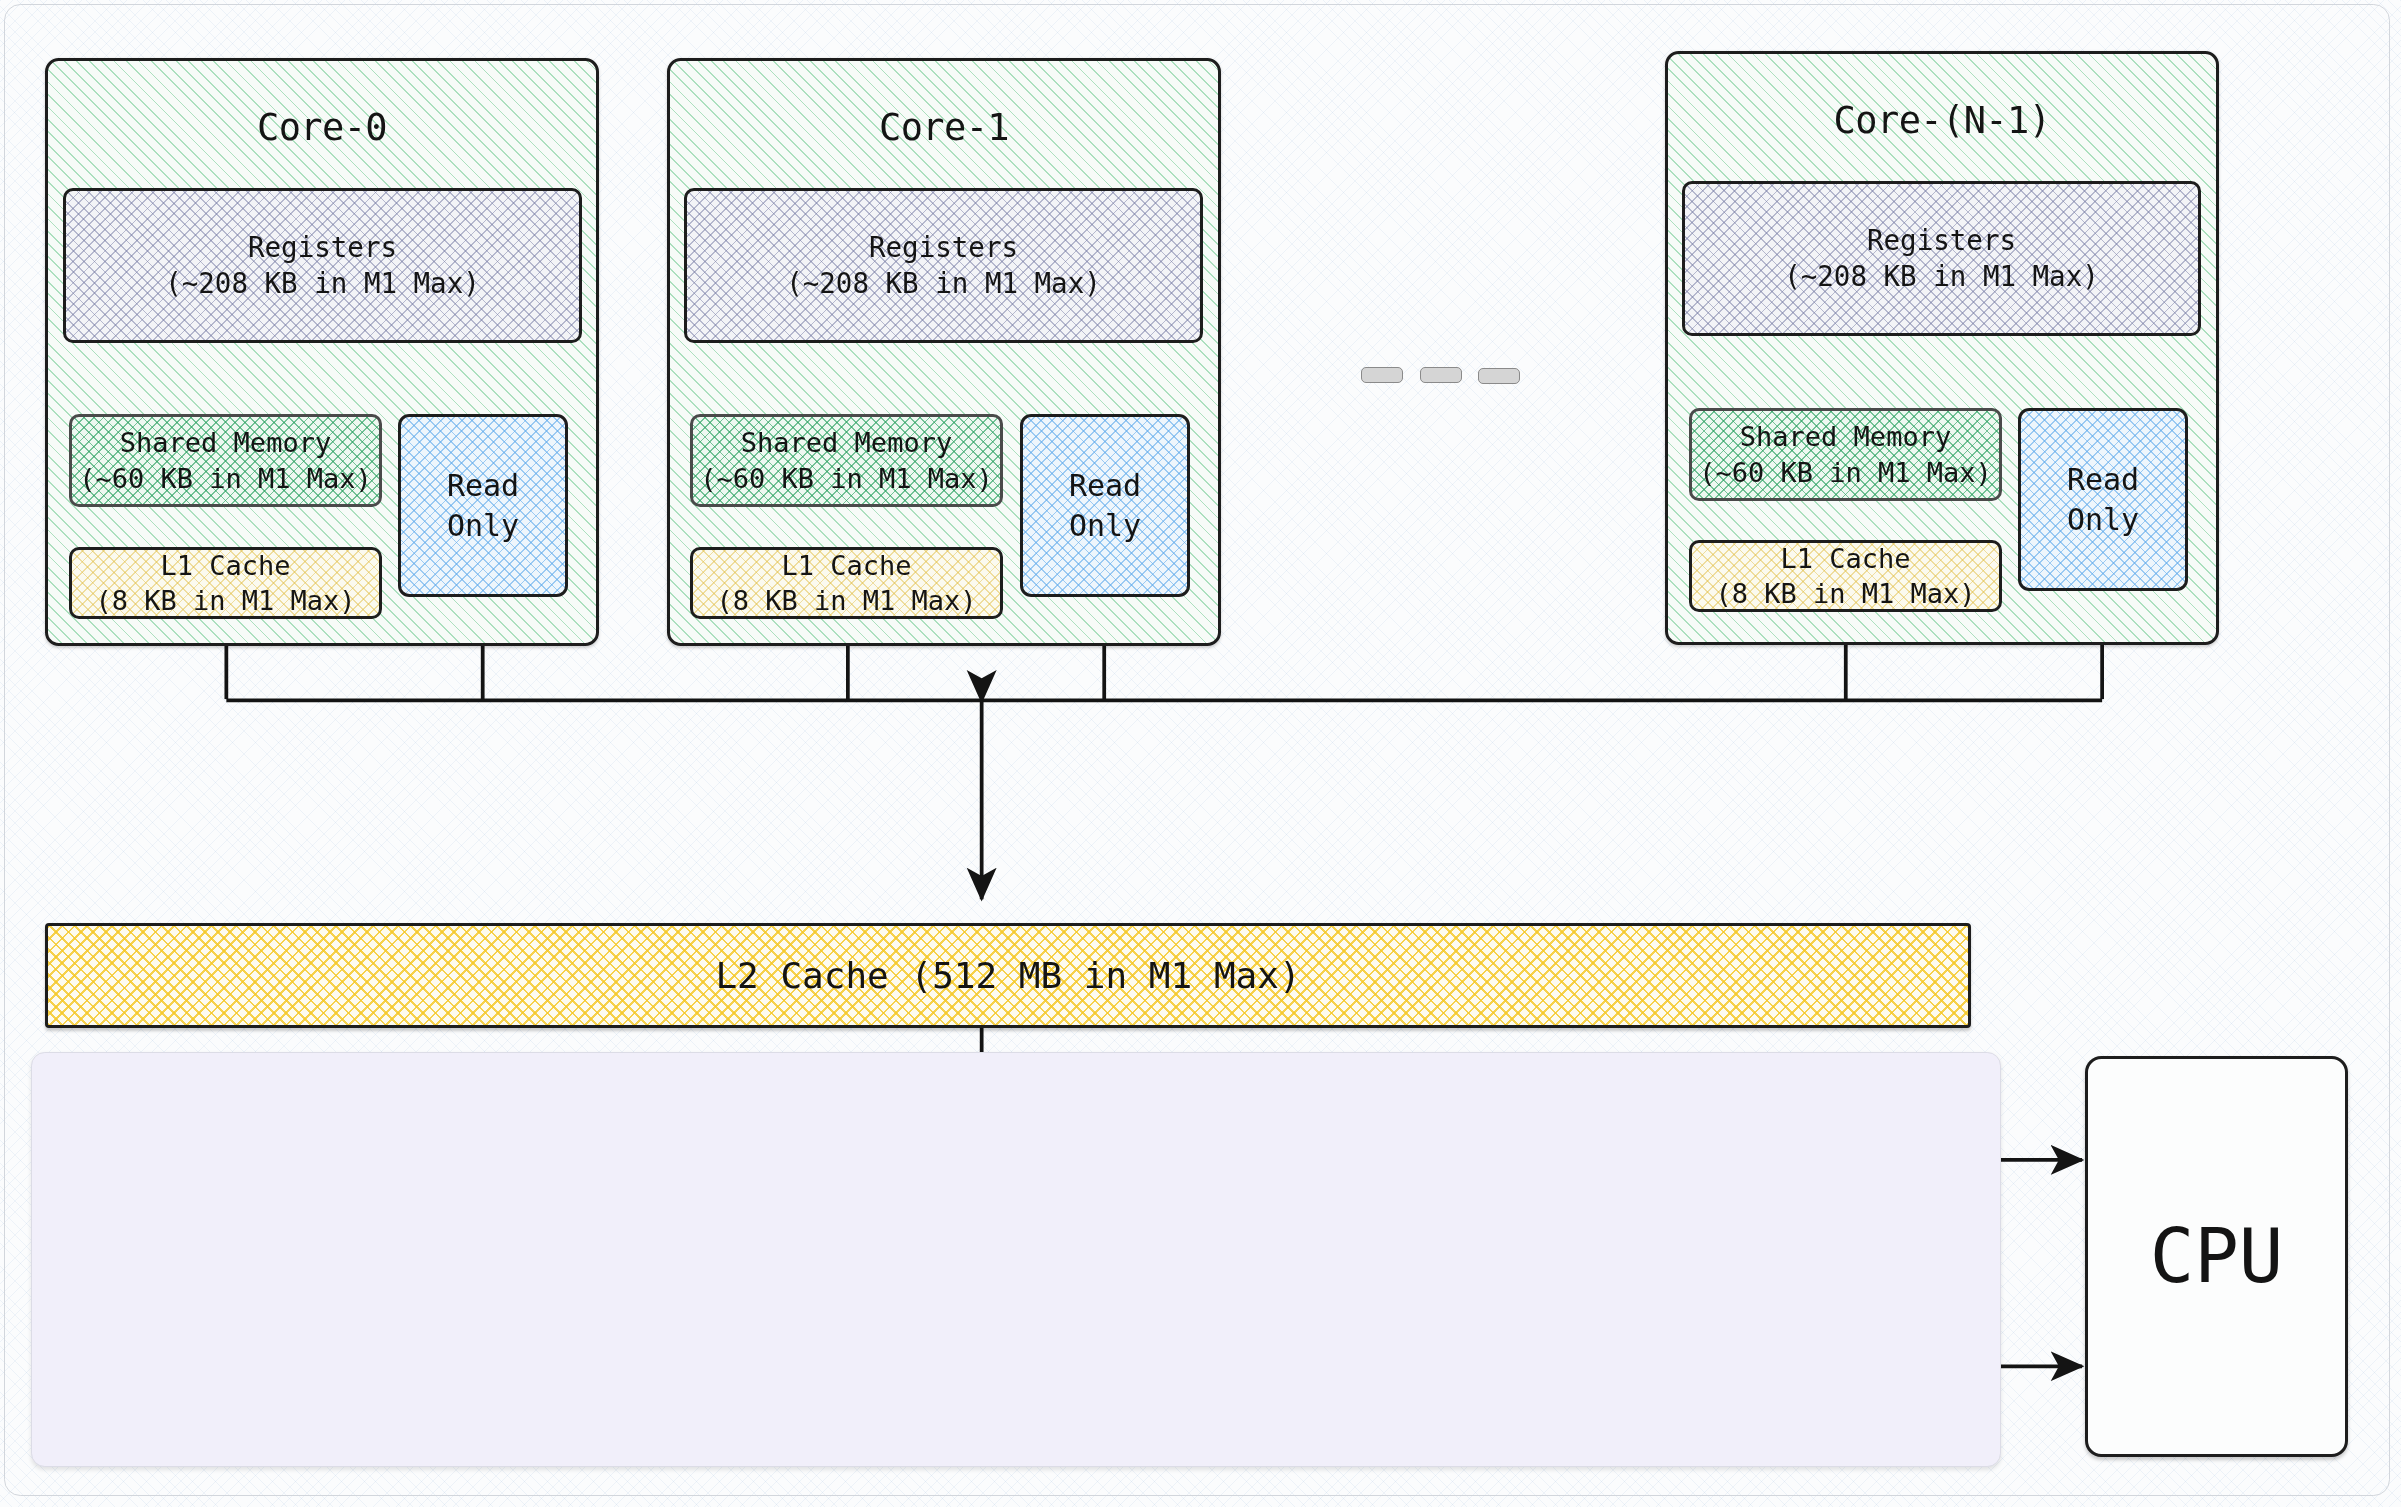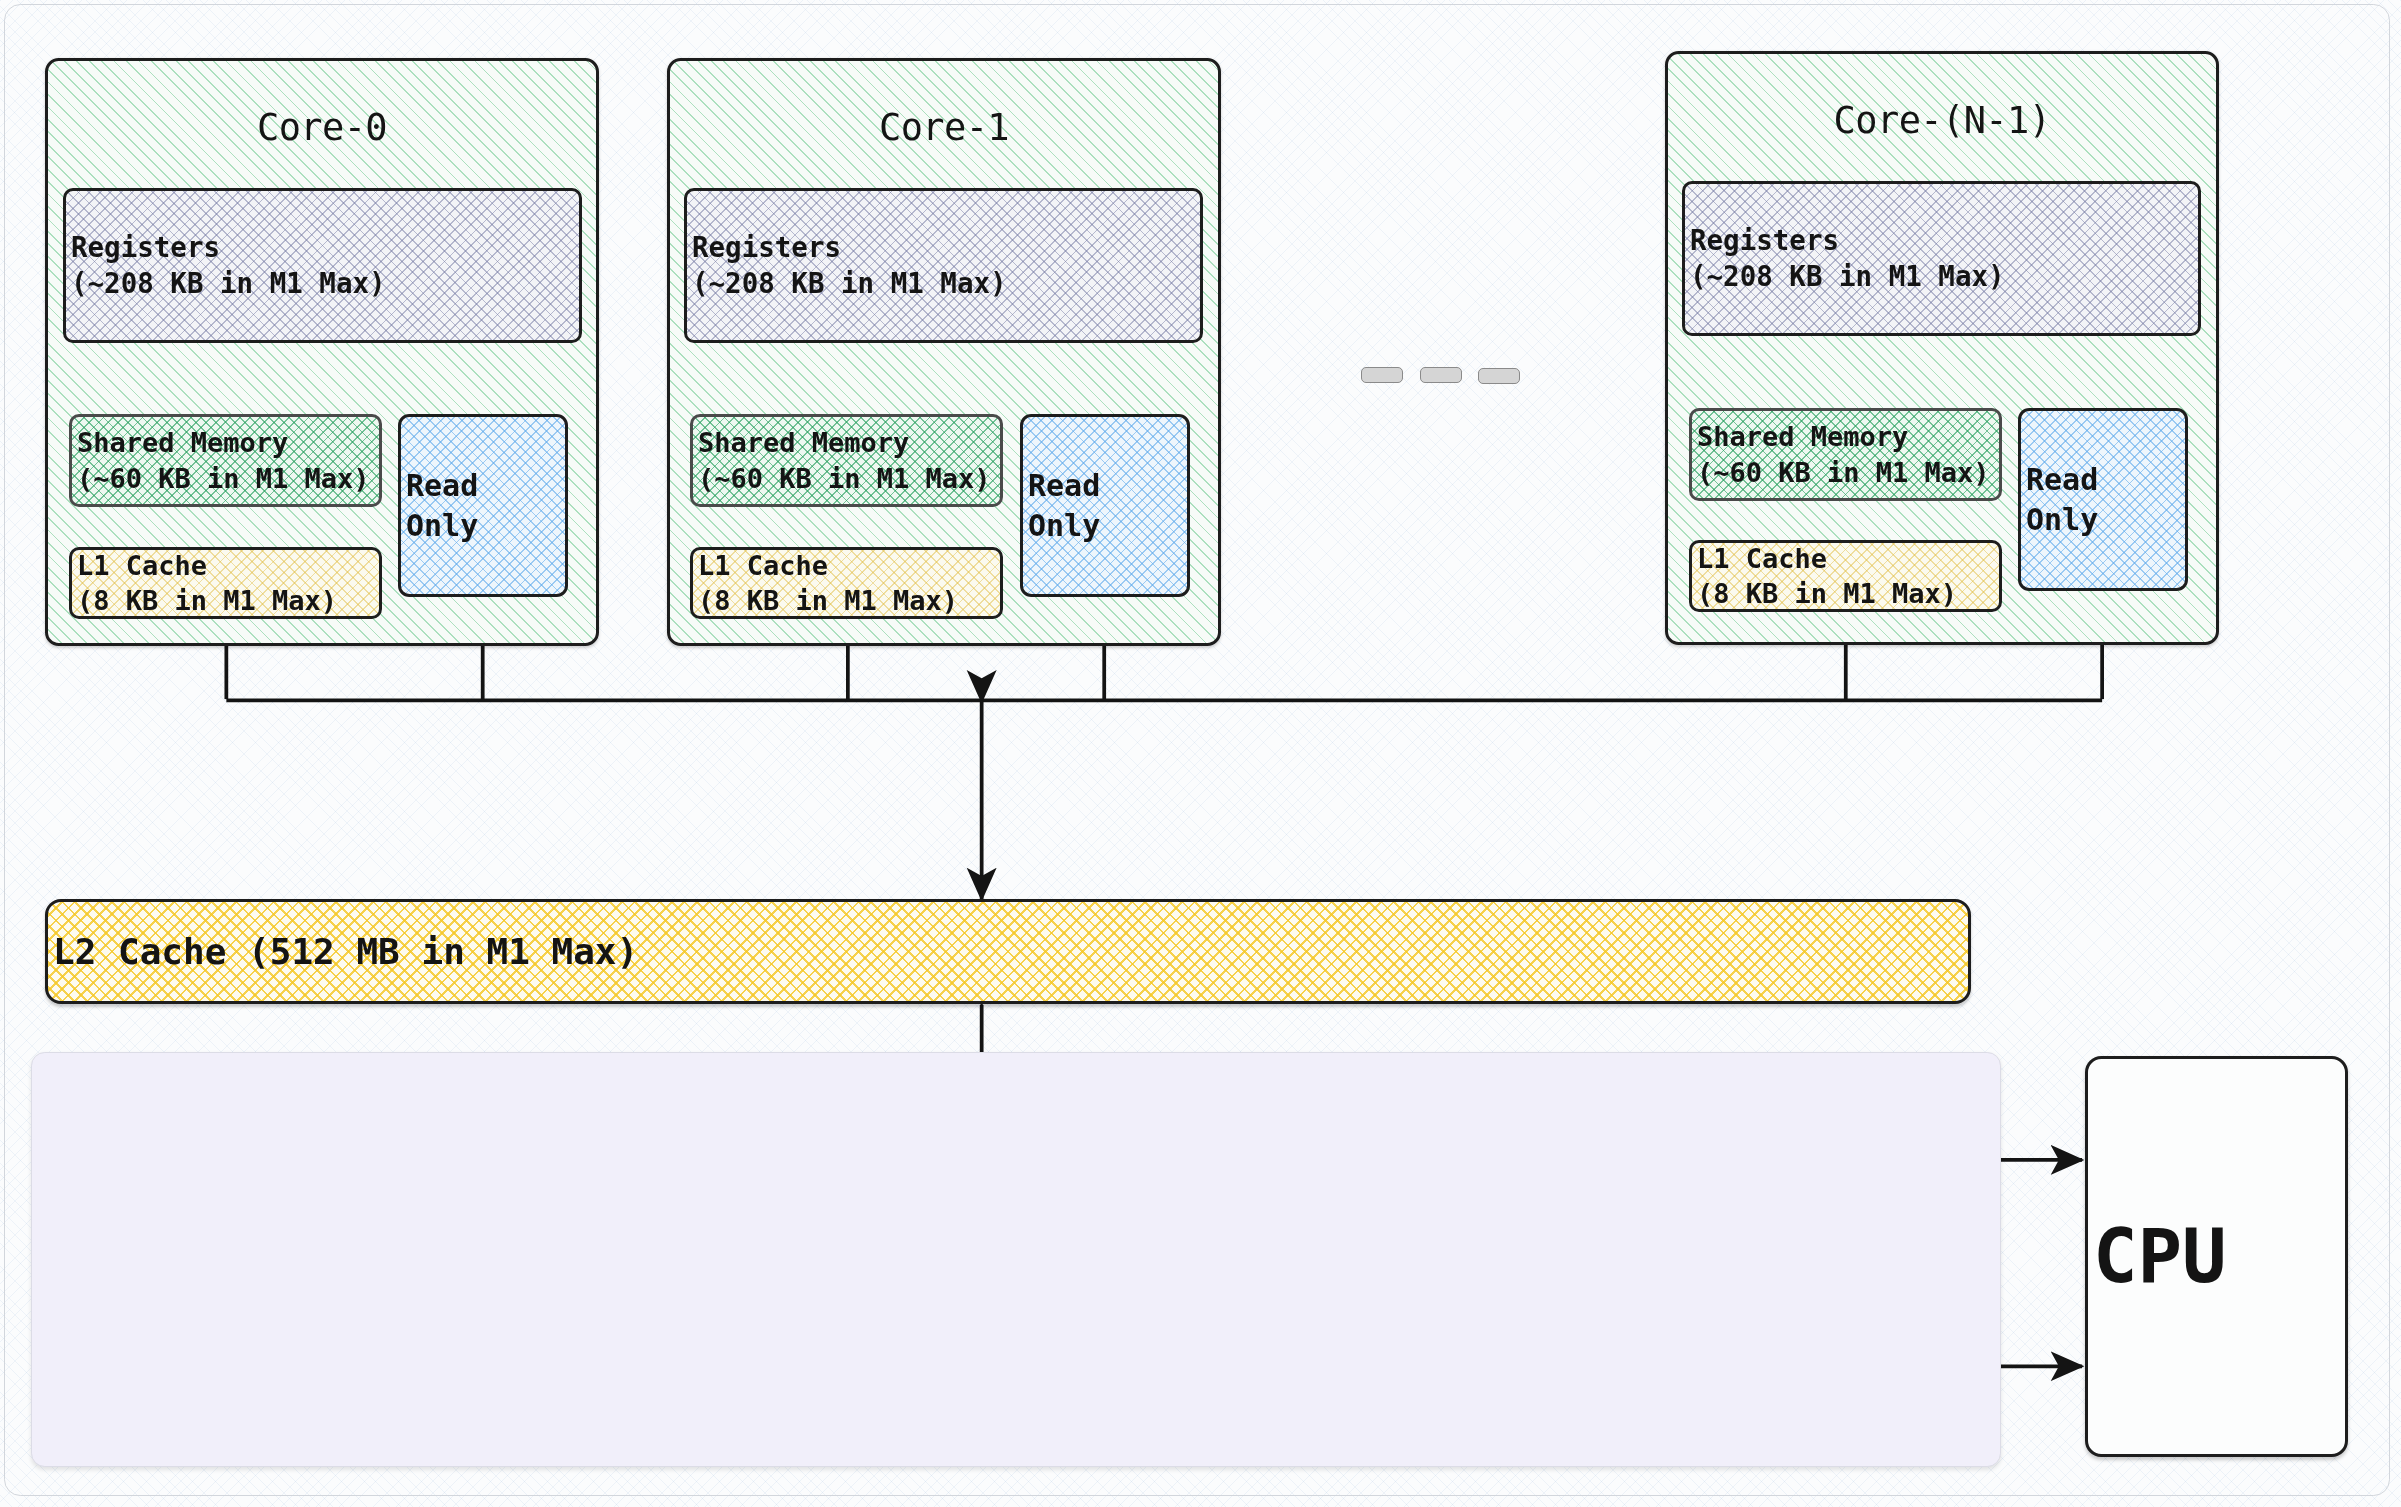--- a/index.html
+++ b/index.html
@@ -76,26 +76,27 @@
   .readonly{
     border:3.1px solid #1d1d1d;border-radius:11.3px;
     background-color:#eef6fc;
     background-image:
       repeating-linear-gradient(45deg, rgba(95,170,235,.58) 0 1.3px, transparent 1.3px 7.5px),
       repeating-linear-gradient(-45deg, rgba(95,170,235,.58) 0 1.3px, transparent 1.3px 7.5px);
   }
 
   
   .l2{
-    border:3.1px solid #1d1d1d;border-radius:16px;
+    border:3.1px solid #1d1d1d;border-radius:4px;
     background-color:#fdfbf0;
     background-image:
       repeating-linear-gradient(45deg, rgba(245,200,40,.82) 0 1.9px, transparent 1.9px 8.8px),
       repeating-linear-gradient(-45deg, rgba(245,200,40,.82) 0 1.9px, transparent 1.9px 8.8px);
     box-shadow:0 2.5px 3.1px rgba(0,0,0,.2);
+    margin-top:24px;
   }
   
   .slc{
     border:3.1px solid #1d1d1d;border-radius:10px;
     background-color:#fdfbf2;
     background-image:
       repeating-linear-gradient(45deg, rgba(245,200,45,.80) 0 1.9px, transparent 1.9px 10px),
       repeating-linear-gradient(-45deg, rgba(245,200,45,.80) 0 1.9px, transparent 1.9px 10px);
     box-shadow:0 2.5px 3.1px rgba(0,0,0,.2);
   }
@@ -117,25 +118,24 @@
   
   .cpu{
     border:3.1px solid #1d1d1d;border-radius:16.3px;
     background:#fcfdfd;
     box-shadow:0 2.5px 3.8px rgba(0,0,0,.2);
   }
 
   .lbl{
     position:absolute;left:0;right:0;top:50%;
     transform:translateY(-50%);
-    color:#141414;
+    text-align:center;color:#141414;
     line-height:1.32;
     padding:0 5px;
     white-space:pre-line;
-    font-weight:bold;
   }
   .lbl .sub{display:block;}
 
   .fs-xl{font-size:36px;}
   .fs-lg{font-size:30px;}
   .fs-md{font-size:27.5px;}
   .fs-sm{font-size:27px;}
   .fs-cpu{font-size:74px;}
 
   

